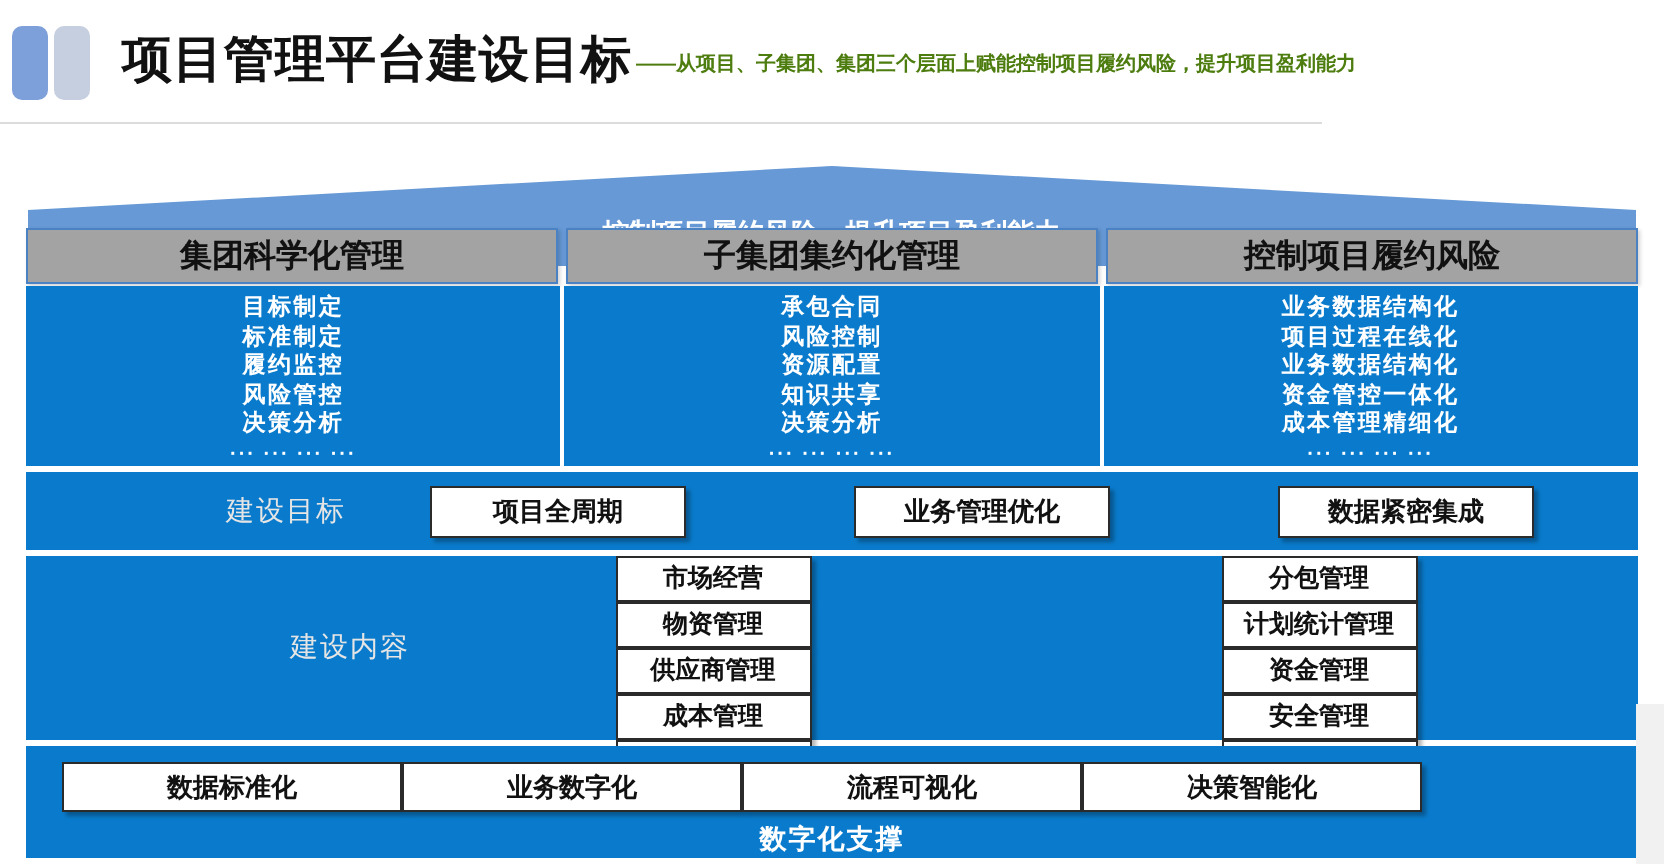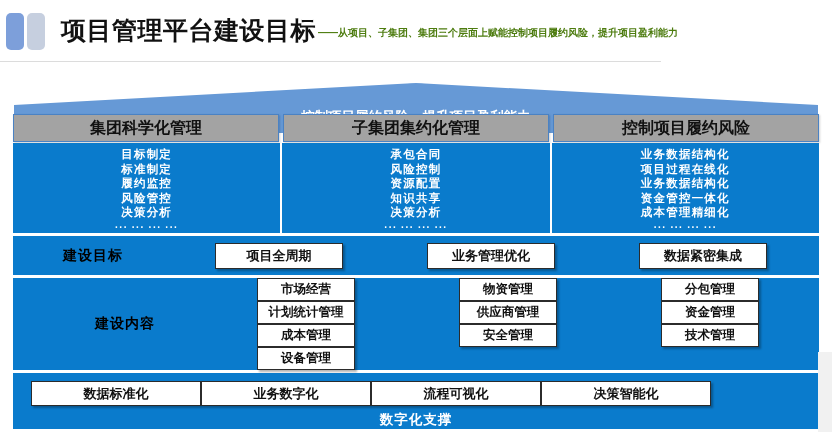--- a/index.html
+++ b/index.html
@@ -150,25 +150,25 @@
 
   
   .band-goal {
     top: 174px;
     height: 39px;
     display: flex;
     align-items: center;
   }
   .band-label {
     font-size: 14px;
-    font-weight: bold;
-    color: #000000;
+    font-weight: normal;
+    color: #e5e5e5;
     letter-spacing: 1px;
     white-space: nowrap;
-    text-align: center;
+    text-align: right;
     flex: 0 0 auto;
   }
   .goal-label { width: 160px; }
   .goal-boxes {
     display: flex;
     flex: 1;
     justify-content: space-around;
     align-items: center;
     padding-right: 10px;
   }
@@ -191,21 +191,21 @@
   .band-content {
     top: 216px;
     height: 92px;
     display: flex;
     align-items: center;
   }
   .content-label { width: 160px; padding-left: 32px; }
   .content-grid {
     flex: 1;
     display: grid;
-    grid-template-columns: repeat(3, 1fr);
+    grid-template-columns: repeat(2, 1fr);
     grid-template-rows: repeat(3, 1fr);
     align-items: center;
     justify-items: center;
     height: 100%;
     padding-right: 8px;
     box-sizing: border-box;
   }
   .content-box { width: 98px; height: 23px; font-size: 12.5px; }
 
   
@@ -306,22 +306,22 @@
       <div class="wbox goal-box">项目全周期</div>
       <div class="wbox goal-box">业务管理优化</div>
       <div class="wbox goal-box">数据紧密集成</div>
     </div>
   </div>
 
   <div class="band band-content">
     <div class="band-label content-label">建设内容</div>
     <div class="content-grid">
       <div class="wbox content-box">市场经营</div>
+      <div class="wbox content-box">分包管理</div>
       <div class="wbox content-box">物资管理</div>
-      <div class="wbox content-box">分包管理</div>
       <div class="wbox content-box">计划统计管理</div>
       <div class="wbox content-box">供应商管理</div>
       <div class="wbox content-box">资金管理</div>
       <div class="wbox content-box">成本管理</div>
       <div class="wbox content-box">安全管理</div>
       <div class="wbox content-box">技术管理</div>
       <div class="wbox content-box">设备管理</div>
     </div>
   </div>
 

